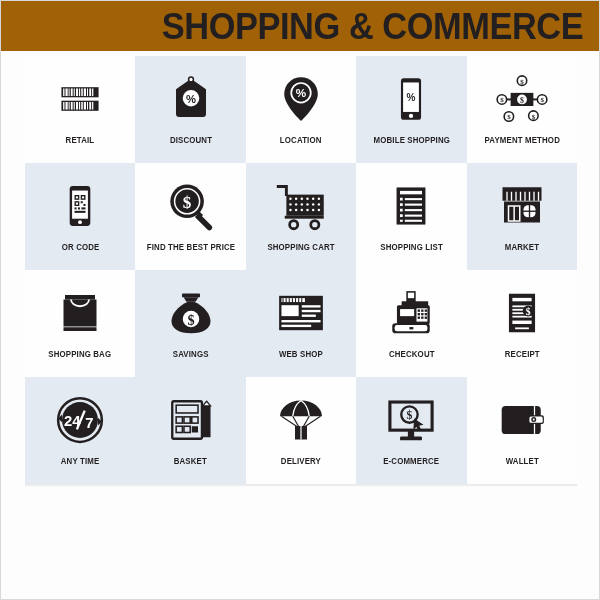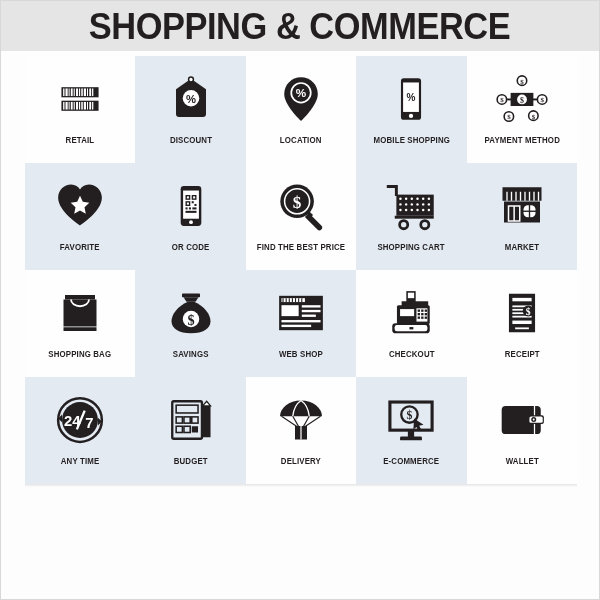--- a/index.html
+++ b/index.html
@@ -21,22 +21,22 @@
     box-sizing: border-box;
     background: #fdfdfd;
     border: 1px solid #d8d8d8;
     overflow: hidden;
   }
   
   #title-bar {
     height: 50px;
     display: flex;
     align-items: center;
-    justify-content: center;
-    background: #e5e5e5;
+    justify-content: flex-end;
+    background: #a16207;
   }
   #page-title {
     font-family: "Liberation Sans", sans-serif;
     font-weight: bold;
     font-size: 37px;
     letter-spacing: -0.5px;
     color: #231f20;
     transform: scaleX(0.93);
     transform-origin: center;
     white-space: nowrap;
@@ -195,30 +195,20 @@
             <text x="9" y="35.9" text-anchor="middle" font-family="Liberation Serif, serif" font-size="8" font-weight="bold" fill="#231f20">$</text>
             <circle cx="55" cy="32.5" r="5.4" fill="#ffffff" stroke="#231f20" stroke-width="1.8"></circle>
             <text x="55" y="35.9" text-anchor="middle" font-family="Liberation Serif, serif" font-size="8" font-weight="bold" fill="#231f20">$</text>
             <circle cx="17" cy="52" r="5.4" fill="#ffffff" stroke="#231f20" stroke-width="1.8"></circle>
             <text x="17" y="55.4" text-anchor="middle" font-family="Liberation Serif, serif" font-size="8" font-weight="bold" fill="#231f20">$</text>
             <circle cx="45" cy="51" r="5.4" fill="#ffffff" stroke="#231f20" stroke-width="1.8"></circle>
             <text x="45" y="54.4" text-anchor="middle" font-family="Liberation Serif, serif" font-size="8" font-weight="bold" fill="#231f20">$</text>
           </svg>
         </div>
         <div class="label">PAYMENT METHOD</div>
-        <div class="shadowband"></div>
-      </div>
-      <div class="cell tinted">
-        <div class="glyph">
-          <svg width="50" height="50" viewBox="0 0 64 64" fill="#231f20">
-            <path d="M32 57 C32 57 4 39 4 21.5 C4 11.8 11.6 4.5 20.6 4.5 C26 4.5 30 7.2 32 11 C34 7.2 38 4.5 43.4 4.5 C52.4 4.5 60 11.8 60 21.5 C60 39 32 57 32 57 Z"></path>
-            <path d="M32 19 l3.6 7.6 8.3 1.1 -6.1 5.8 1.6 8.3 -7.4-4.1 -7.4 4.1 1.6-8.3 -6.1-5.8 8.3-1.1 Z" fill="#ffffff"></path>
-          </svg>
-        </div>
-        <div class="label">FAVORITE</div>
         <div class="shadowband"></div>
       </div>
       <div class="cell tinted">
         <div class="glyph">
           <svg width="44" height="44" viewBox="0 0 64 64" fill="#231f20">
             <rect x="17" y="3" width="30" height="58" rx="4.5" ry="4.5"></rect>
             <rect x="20.5" y="9.5" width="23" height="41" fill="#ffffff"></rect>
             <circle cx="32" cy="55.5" r="2.8" fill="#ffffff"></circle>
             <g fill="#231f20">
               <rect x="24" y="16" width="7" height="7"></rect>
@@ -280,20 +270,42 @@
               <circle cx="54" cy="37" r="1.5"></circle>
             </g>
             <rect x="12" y="44" width="48" height="3.6"></rect>
             <circle cx="23" cy="55" r="5" fill="none" stroke="#231f20" stroke-width="3.4"></circle>
             <circle cx="49" cy="55" r="5" fill="none" stroke="#231f20" stroke-width="3.4"></circle>
           </svg>
         </div>
         <div class="label">SHOPPING CART</div>
         <div class="shadowband"></div>
       </div>
+      <div class="cell">
+        <div class="glyph">
+          <svg width="44" height="44" viewBox="0 0 64 64" fill="#231f20">
+            <rect x="11" y="5" width="42" height="54"></rect>
+            <g fill="#ffffff">
+              <rect x="16" y="10" width="32" height="5"></rect>
+              <rect x="16" y="20" width="4" height="4"></rect>
+              <rect x="23" y="20.5" width="25" height="3"></rect>
+              <rect x="16" y="28" width="4" height="4"></rect>
+              <rect x="23" y="28.5" width="25" height="3"></rect>
+              <rect x="16" y="36" width="4" height="4"></rect>
+              <rect x="23" y="36.5" width="25" height="3"></rect>
+              <rect x="16" y="44" width="4" height="4"></rect>
+              <rect x="23" y="44.5" width="25" height="3"></rect>
+              <rect x="16" y="52" width="4" height="3"></rect>
+              <rect x="23" y="52" width="25" height="3"></rect>
+            </g>
+          </svg>
+        </div>
+        <div class="label">SHOPPING LIST</div>
+        <div class="shadowband"></div>
+      </div>
       <div class="cell tinted">
         <div class="glyph">
           <svg width="48" height="48" viewBox="0 0 64 64" fill="#231f20">
             <rect x="6" y="12" width="52" height="13"></rect>
             <g stroke="#ffffff" stroke-width="1.8">
               <line x1="12" y1="13" x2="12" y2="25"></line>
               <line x1="18" y1="13" x2="18" y2="25"></line>
               <line x1="24" y1="13" x2="24" y2="25"></line>
               <line x1="30" y1="13" x2="30" y2="25"></line>
               <line x1="36" y1="13" x2="36" y2="25"></line>
@@ -444,21 +456,21 @@
               <rect x="23" y="28" width="8" height="8"></rect>
               <rect x="33" y="28" width="8" height="8"></rect>
               <rect x="13" y="40" width="8" height="8"></rect>
               <rect x="23" y="40" width="8" height="8"></rect>
             </g>
             <rect x="33" y="40" width="8" height="8" fill="#231f20"></rect>
             <path d="M52 8 l5 6 v40 h-10 V14 Z"></path>
             <path d="M52 8 l5 6 h-10 Z" fill="#ffffff" stroke="#231f20" stroke-width="1.6"></path>
           </svg>
         </div>
-        <div class="label">BUDGET</div>
+        <div class="label">BASKET</div>
         <div class="shadowband"></div>
       </div>
       <div class="cell">
         <div class="glyph">
           <svg width="48" height="48" viewBox="0 0 64 64" fill="#231f20">
             <path d="M32 6 C16 6 4 16 4 27 H60 C60 16 48 6 32 6 Z"></path>
             <g stroke="#ffffff" stroke-width="1.8" fill="none">
               <path d="M32 6 C26 10 22 18 21 27"></path>
               <path d="M32 6 C38 10 42 18 43 27"></path>
             </g>

